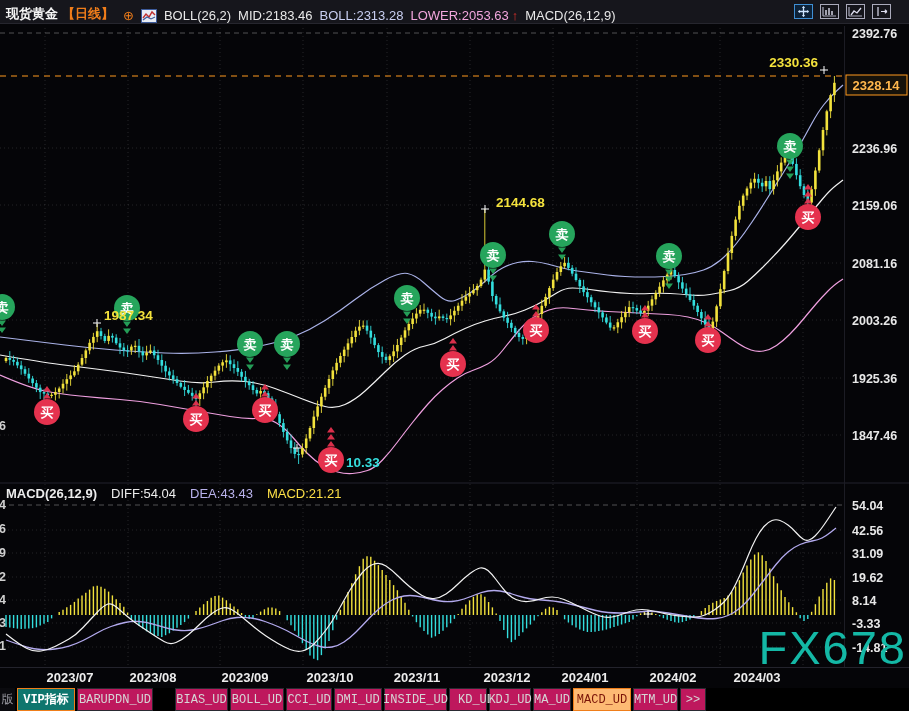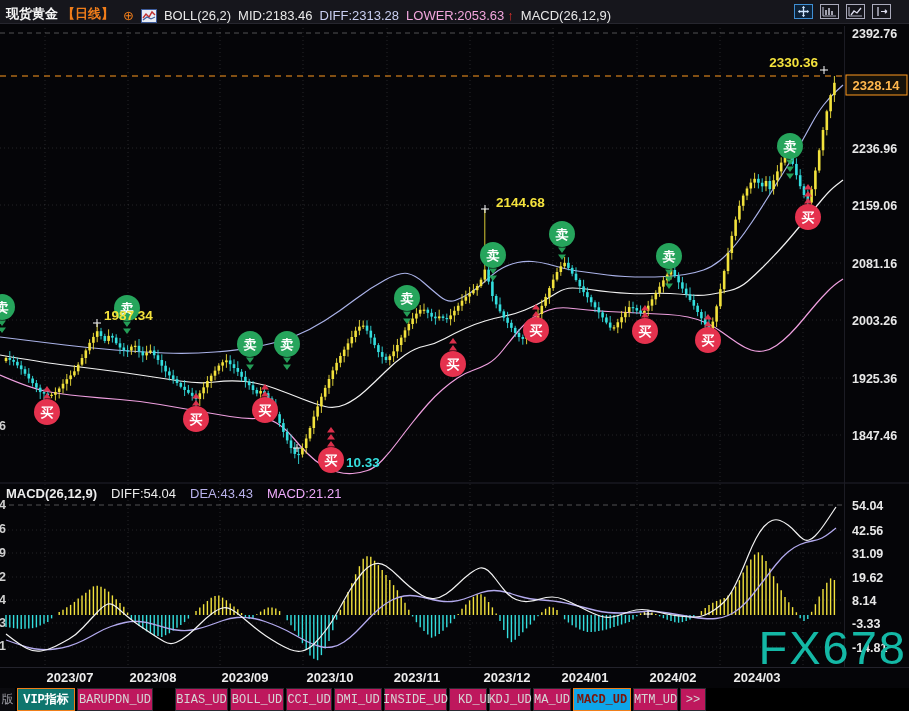--- a/index.html
+++ b/index.html
@@ -18,35 +18,35 @@
   .upper-v{color:#c9cff2;}
   .lower-v{color:#f2a6dd;}
   .red-arrow{color:#e8332e;font-weight:bold;}
   .tb-icons{position:absolute;right:18px;top:4px;display:flex;gap:7px;}
   .tbi{width:19px;height:15px;display:inline-block;}
 
   
   .macdrow{position:absolute;left:6px;top:486px;font-size:13px;color:#ececec;
            display:flex;gap:14px;white-space:nowrap;z-index:5;}
   .macdrow .dea{color:#b9b2ec;}
-  .macdrow .mbar{color:#f0abfc;}
+  .macdrow .mbar{color:#fde047;}
 
   
   .wm{position:absolute;right:2px;top:620px;font-size:47px;color:#14b8a6;
       letter-spacing:2px;z-index:6;font-weight:400;}
 
   
   .tabbar{position:absolute;left:0;top:688px;width:909px;height:23px;background:#000;
           display:flex;align-items:stretch;gap:2px;font-family:"Liberation Mono","DejaVu Sans Mono",monospace;
           font-size:12px;z-index:7;}
   .tab{background:#be185d;color:#d6d6d6;display:flex;align-items:center;justify-content:center;
        border:1px solid #2a2a32;box-sizing:border-box;cursor:pointer;}
   .tab.partial{border:none;background:#0a0a0e;color:#9a9aa2;}
   .tab.active-vip{background:#0f766e;color:#ffffff;font-weight:bold;border-color:#ef7e1a;}
-  .tab.active-macd{background:#0ea5e9;color:#7a1408;font-weight:bold;border-color:#ef7e1a;}
+  .tab.active-macd{background:#fdba74;color:#7a1408;font-weight:normal;border-color:#ef7e1a;}
   svg text{font-family:"Liberation Sans","DejaVu Sans",sans-serif;}
 </style>
 </head>
 <body>
 
 <div class="screen">
 
   <svg id="chart-svg" width="909" height="711" style="position:absolute;left:0;top:0;z-index:1">
       <defs>
         <clipPath id="mainClip">
@@ -929,21 +929,21 @@
     <span class="sym">现货黄金</span>
     <span class="period" style="margin-left:-3px">【日线】</span>
     <span class="plus">⊕</span>
     <svg class="chicon" viewBox="0 0 16 14">
       <rect x="0.5" y="0.5" width="15" height="13" fill="#e8ecf4" stroke="#3c5a9a"></rect>
       <polyline points="2,9 5,5 8,8 11,3 14,6" fill="none" stroke="#c03030" stroke-width="1.4"></polyline>
       <polyline points="2,11 6,8 10,10 14,8" fill="none" stroke="#3c5a9a" stroke-width="1.1"></polyline>
     </svg>
     <span>BOLL(26,2)</span>
     <span>MID:2183.46</span>
-    <span class="upper-v">DIFF:2313.28</span>
+    <span class="upper-v">BOLL:2313.28</span>
     <span class="lower-v">LOWER:2053.63</span>
     <span class="red-arrow" style="margin-left:-4px">↑</span>
     <span>MACD(26,12,9)</span>
     <span class="tb-icons">
       <svg class="tbi" viewBox="0 0 19 15">
         <rect x="0.5" y="0.5" width="18" height="14" fill="#0d2238" stroke="#3f8fd4"></rect>
         <path d="M9.5 2.5 v10 M4.5 7.5 h10" stroke="#cfe6ff" stroke-width="1.3"></path>
         <path d="M9.5 2 l-1.6 2 h3.2 z M9.5 13 l-1.6 -2 h3.2 z M4 7.5 l2 -1.6 v3.2 z M15 7.5 l-2 -1.6 v3.2 z" fill="#cfe6ff"></path>
       </svg>
       <svg class="tbi" viewBox="0 0 19 15">

